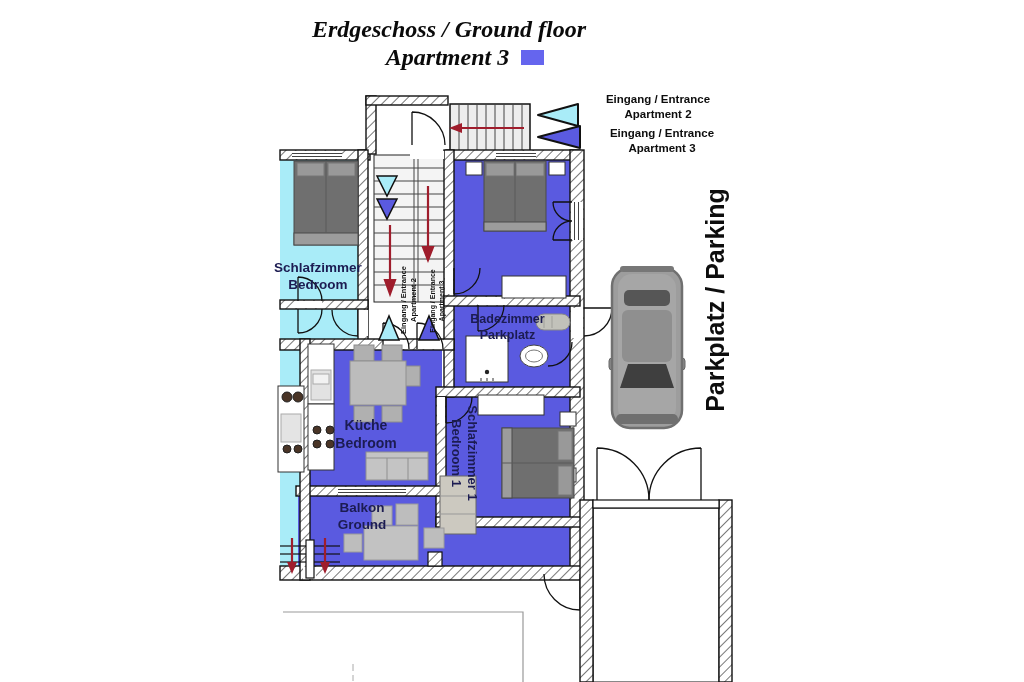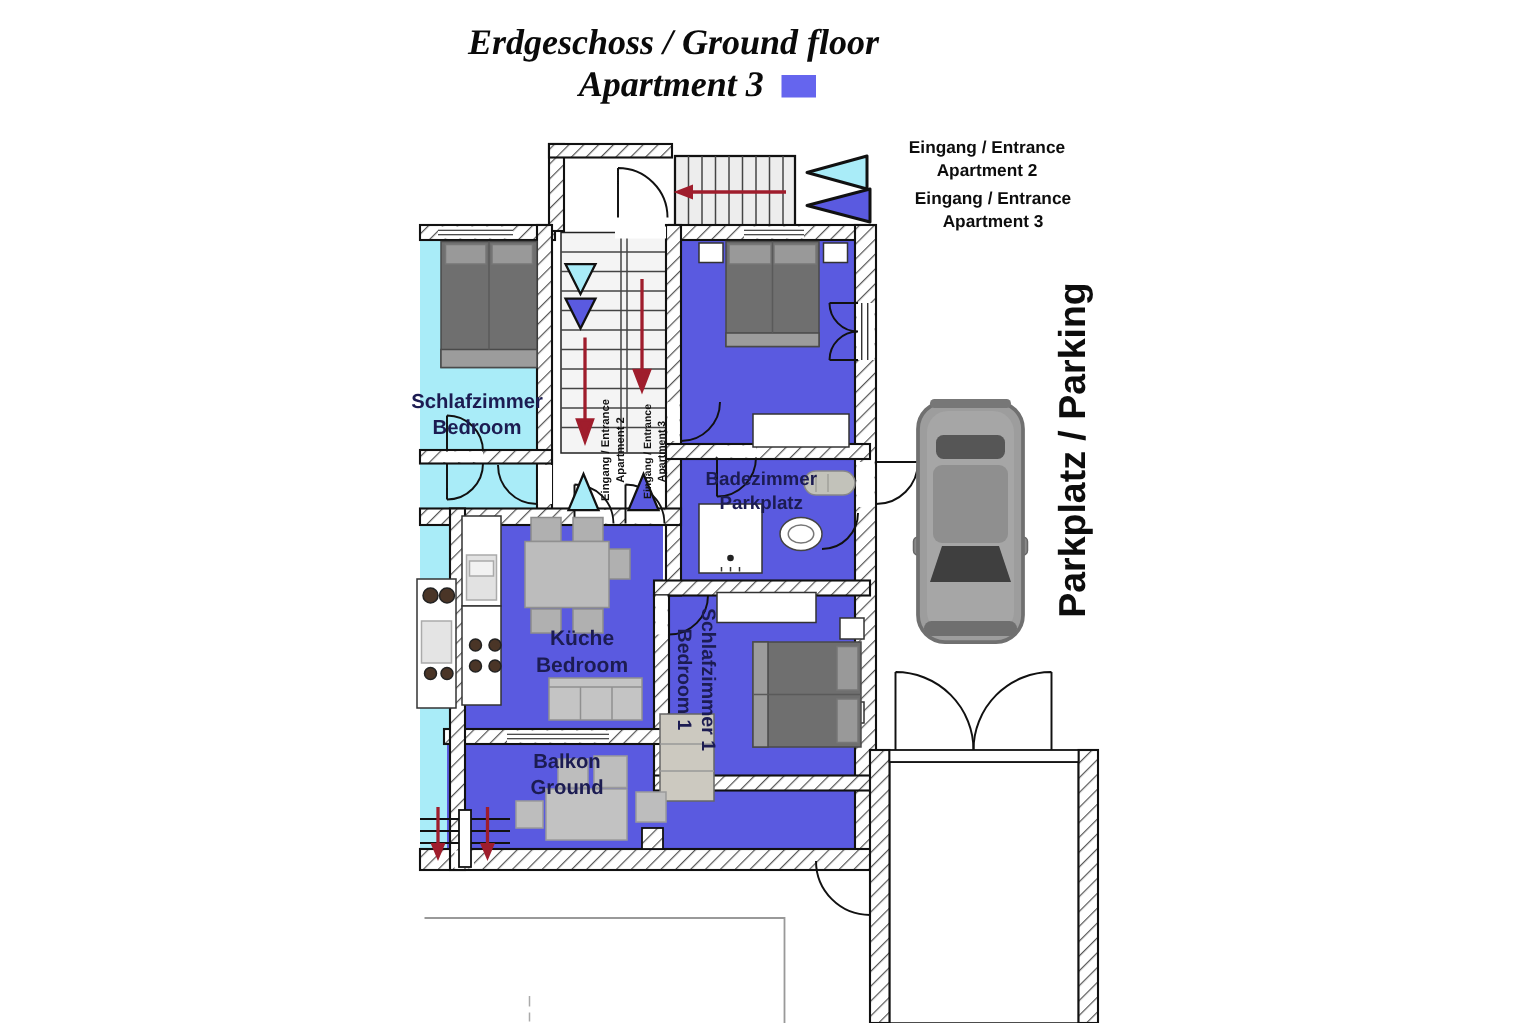--- a/index.html
+++ b/index.html
@@ -303,25 +303,25 @@
 <div class="label black vlabel nowrap" style="left:583px;top:282px;width:270px;height:36px;font-size:25px;transform:rotate(-90deg);">Parkplatz / Parking</div>
 
 <div class="label" style="left:272px;top:259px;width:92px;font-size:13.5px;line-height:17px;">
   <span class="nowrap">Schlafzimmer</span><br>
   <span>Bedroom</span>
 </div>
 <div class="label" style="left:450px;top:311px;width:115px;font-size:12.5px;line-height:16px;">
   <span class="nowrap">Badezimmer</span><br>
   <span>Parkplatz</span>
 </div>
-<div class="label" style="left:333px;top:416px;width:110px;font-size:14px;line-height:18px;">
+<div class="label" style="left:311px;top:416px;width:110px;font-size:14px;line-height:18px;">
   <span>Küche</span><br>
   <span>Bedroom</span>
 </div>
-<div class="label" style="left:328px;top:499px;width:100px;font-size:13.5px;line-height:17px;">
+<div class="label" style="left:312px;top:499px;width:100px;font-size:13.5px;line-height:17px;">
   <span>Balkon</span><br>
   <span>Ground</span>
 </div>
 <div class="label vlabel" style="left:405px;top:437px;width:118px;height:32px;font-size:13px;line-height:16px;transform:rotate(90deg);">
   <span class="nowrap">Schlafzimmer 1</span><br>
   <span>Bedroom 1</span>
 </div>
 
 <div class="label vlabel" style="left:370px;top:289px;width:80px;height:22px;font-size:7.5px;line-height:10px;color:#111;transform:rotate(-90deg);">
   <span class="nowrap">Eingang / Entrance</span><br>

